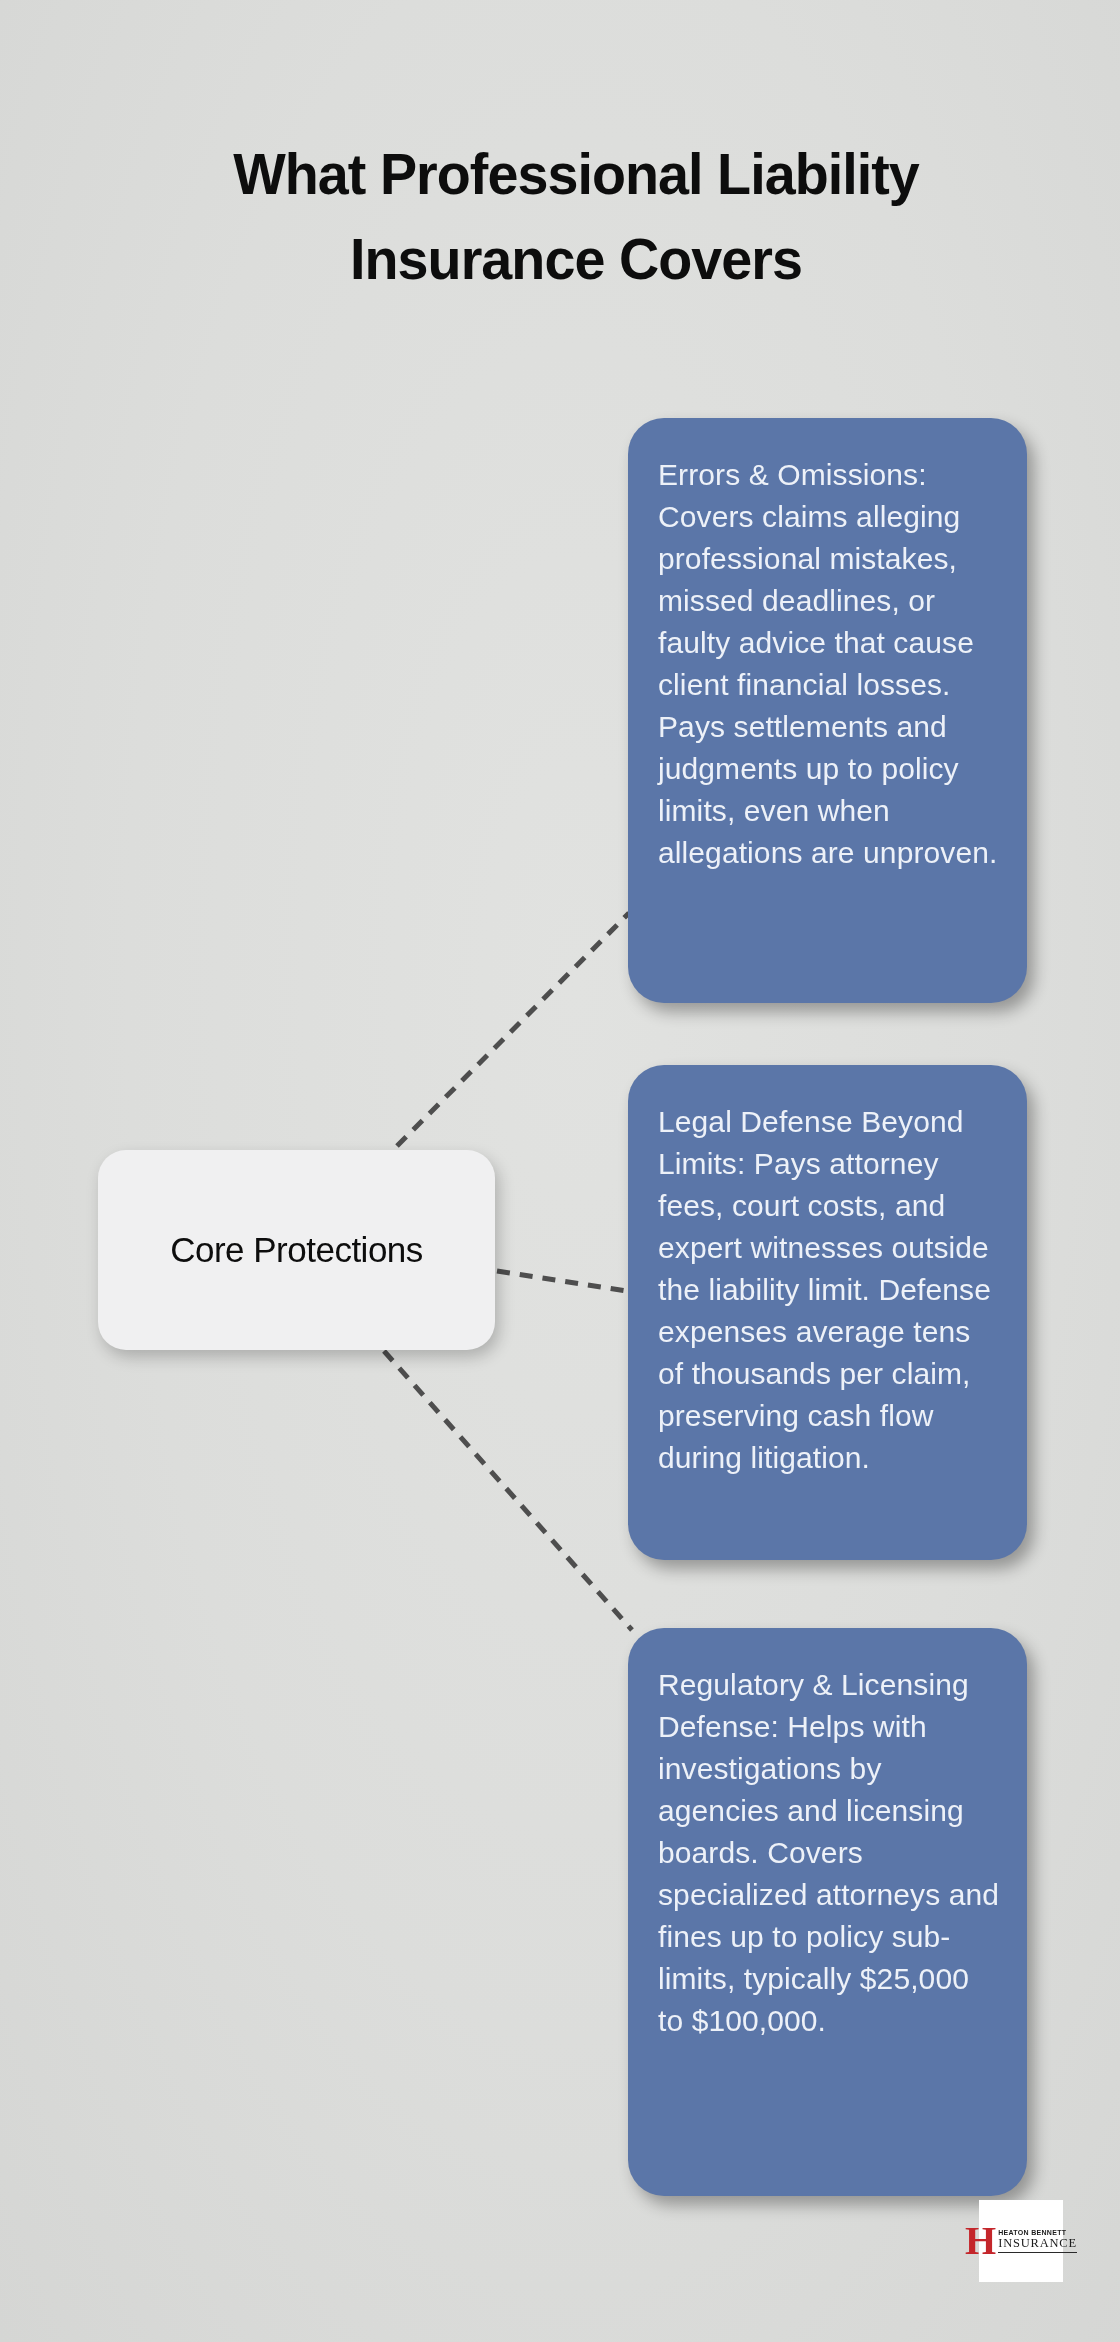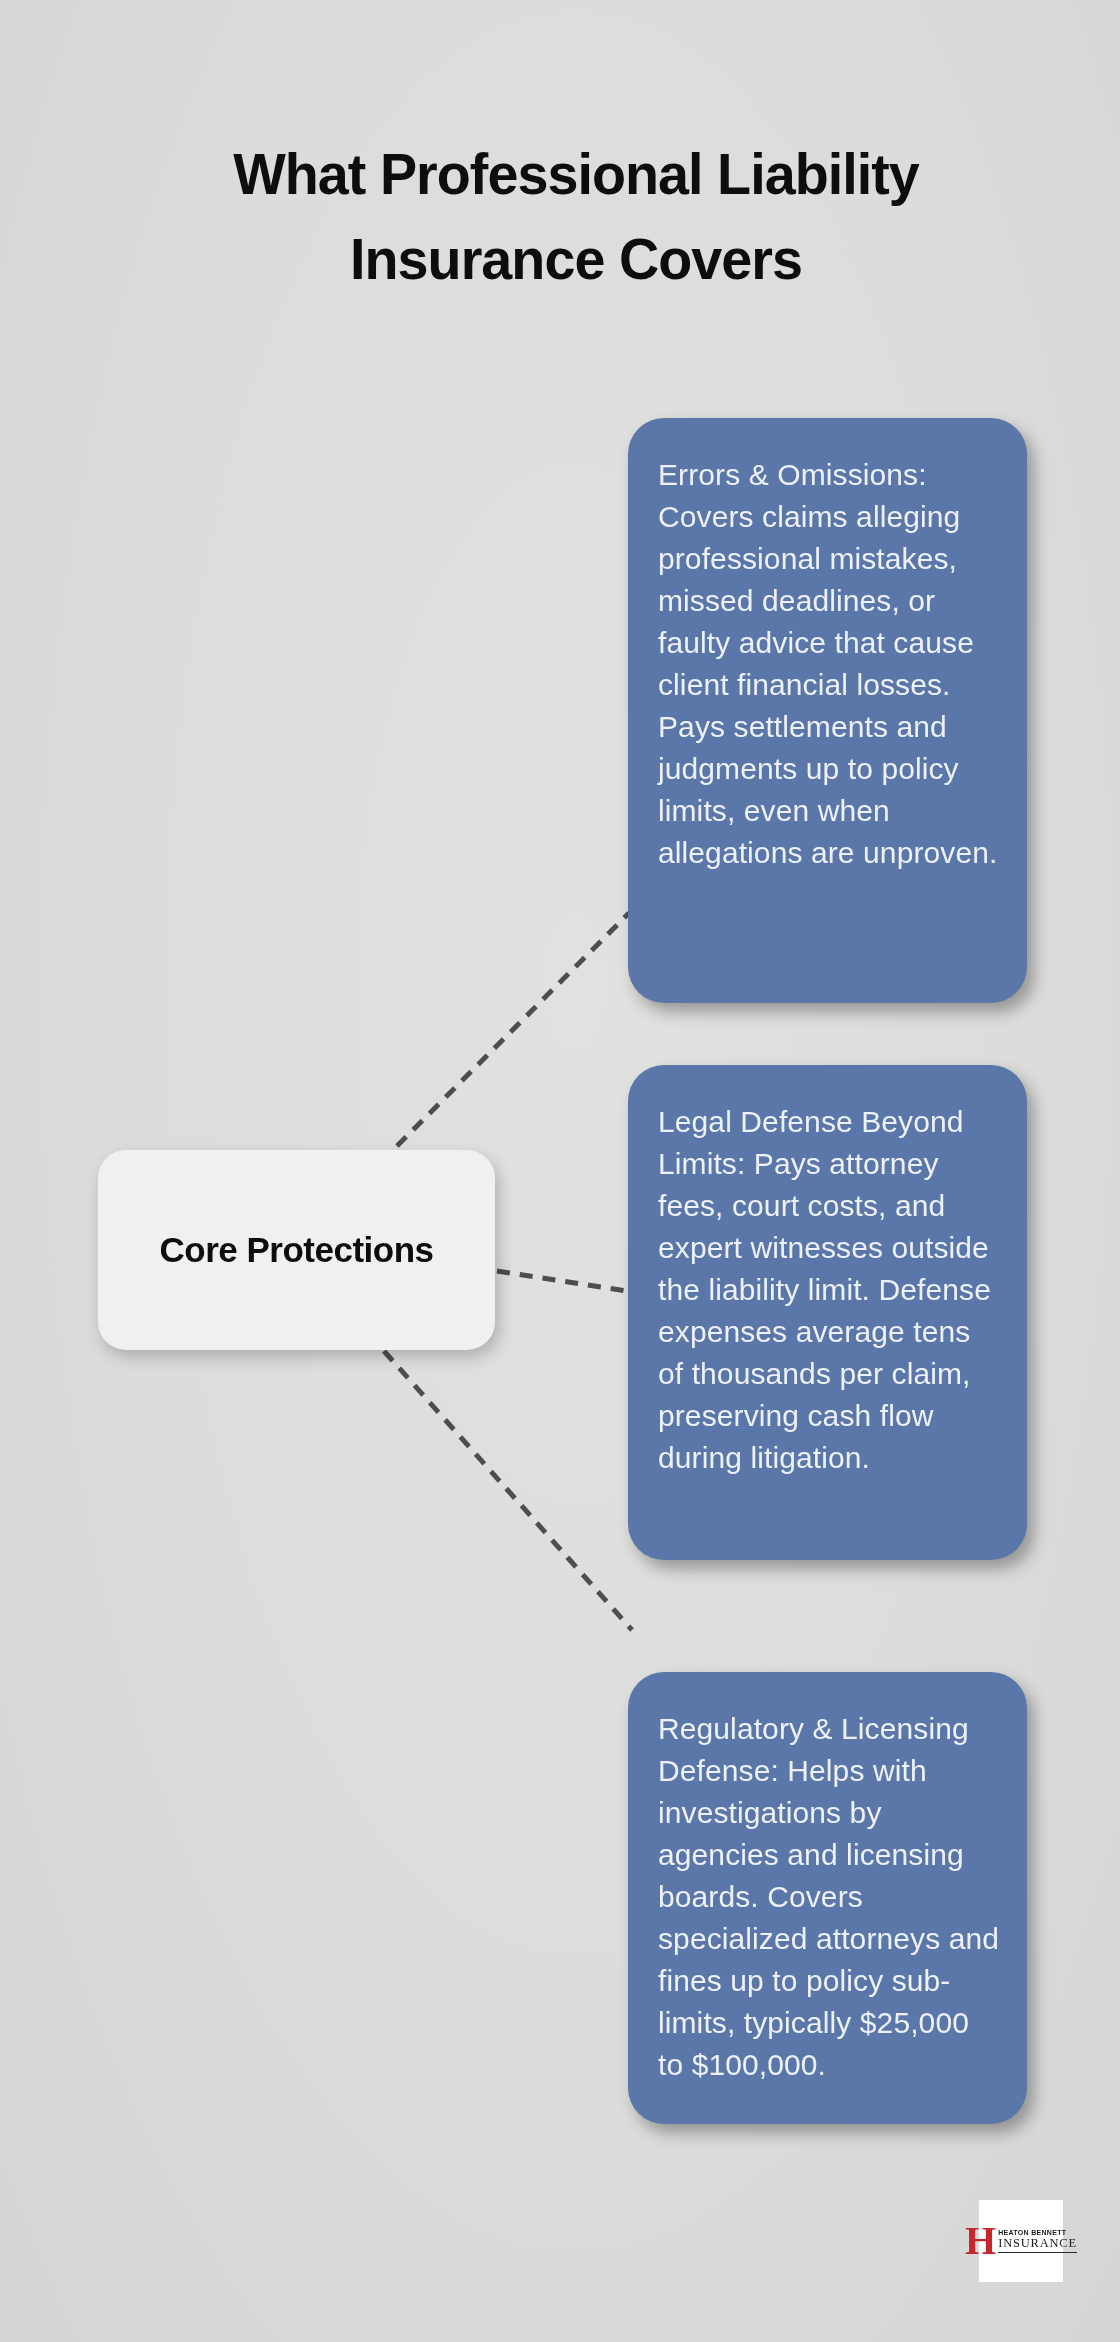--- a/index.html
+++ b/index.html
@@ -44,42 +44,42 @@
     width:397px;
     height:200px;
     box-sizing:border-box;
     background:var(--center-bg,#f0f0f1);
     border-radius:28px;
     box-shadow:4px 7px 16px rgba(0,0,0,0.22);
     display:flex;
     align-items:center;
     justify-content:center;
     font-size:35px;
-    font-weight:bold;
+    font-weight:normal;
     letter-spacing:-0.5px;
     color:#0d0d0d;
     text-align:center;
   }
   .topic-node{
     position:absolute;
     left:628px;
     width:399px;
     box-sizing:border-box;
     background:var(--node-blue,#5b76a8);
     border-radius:36px;
     box-shadow:7px 9px 16px rgba(0,0,0,0.32);
     color:var(--node-text,#edf1f8);
     font-size:30px;
     line-height:42px;
     padding:36px 26px 0 30px;
     letter-spacing:0.1px;
   }
   .node-1{top:418px;height:585px;}
   .node-2{top:1065px;height:495px;}
-  .node-3{top:1628px;height:452px;margin-top:44px;}
+  .node-3{top:1628px;height:568px;}
   .brand-logo{
     position:absolute;
     left:979px;
     top:2200px;
     width:84px;
     height:82px;
     background:#ffffff;
     display:flex;
     align-items:center;
     justify-content:center;

